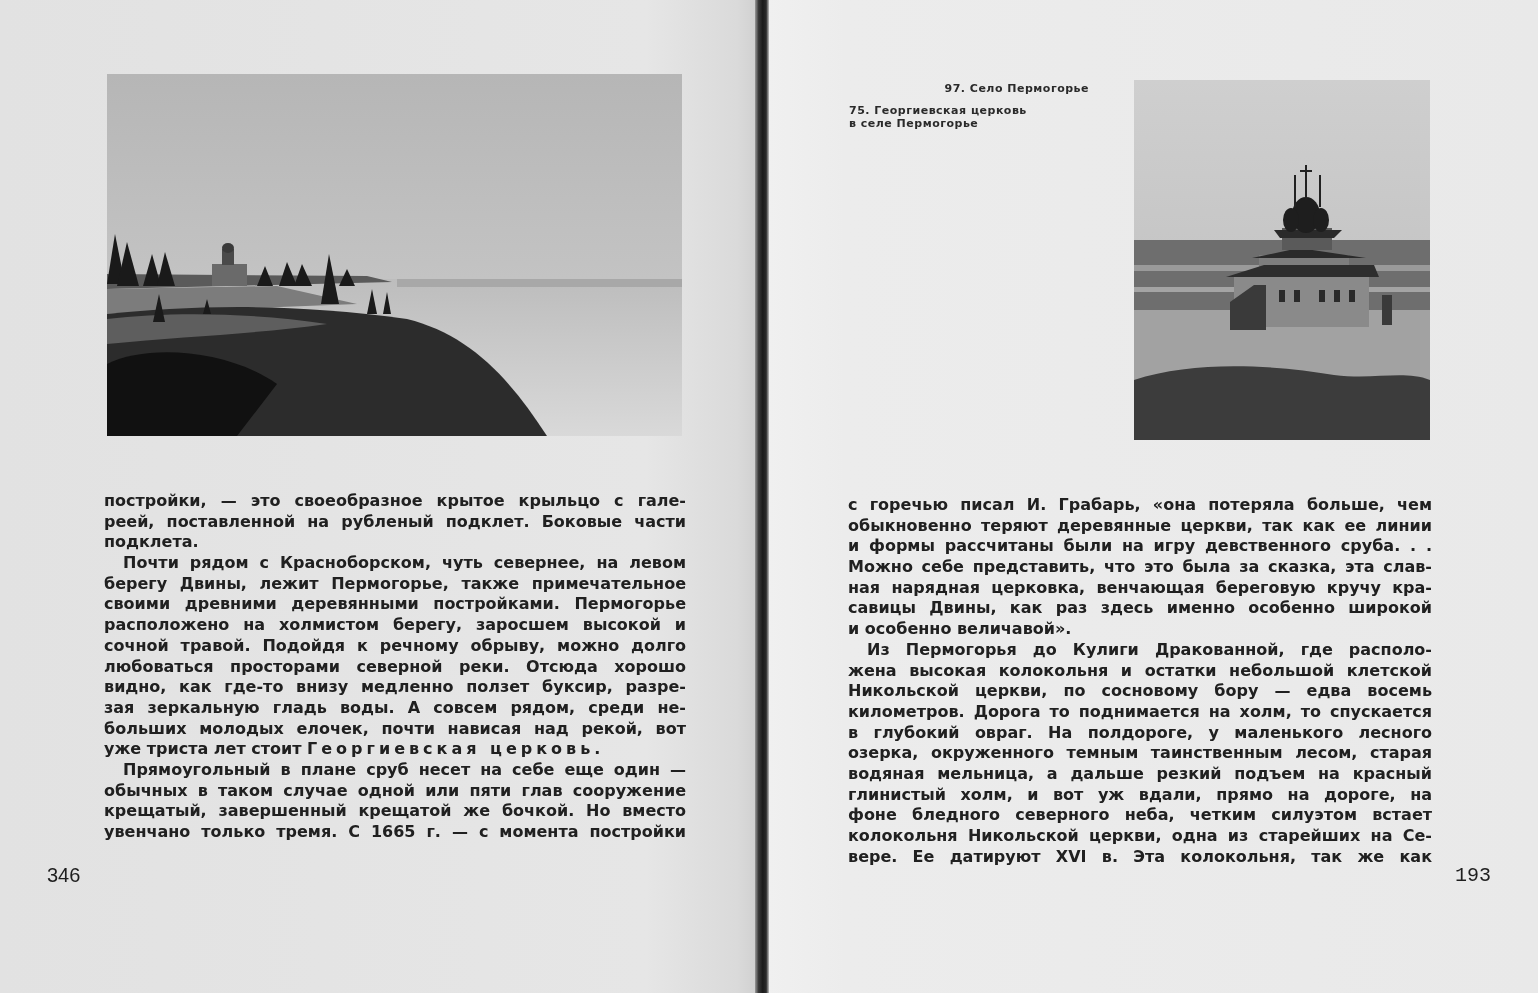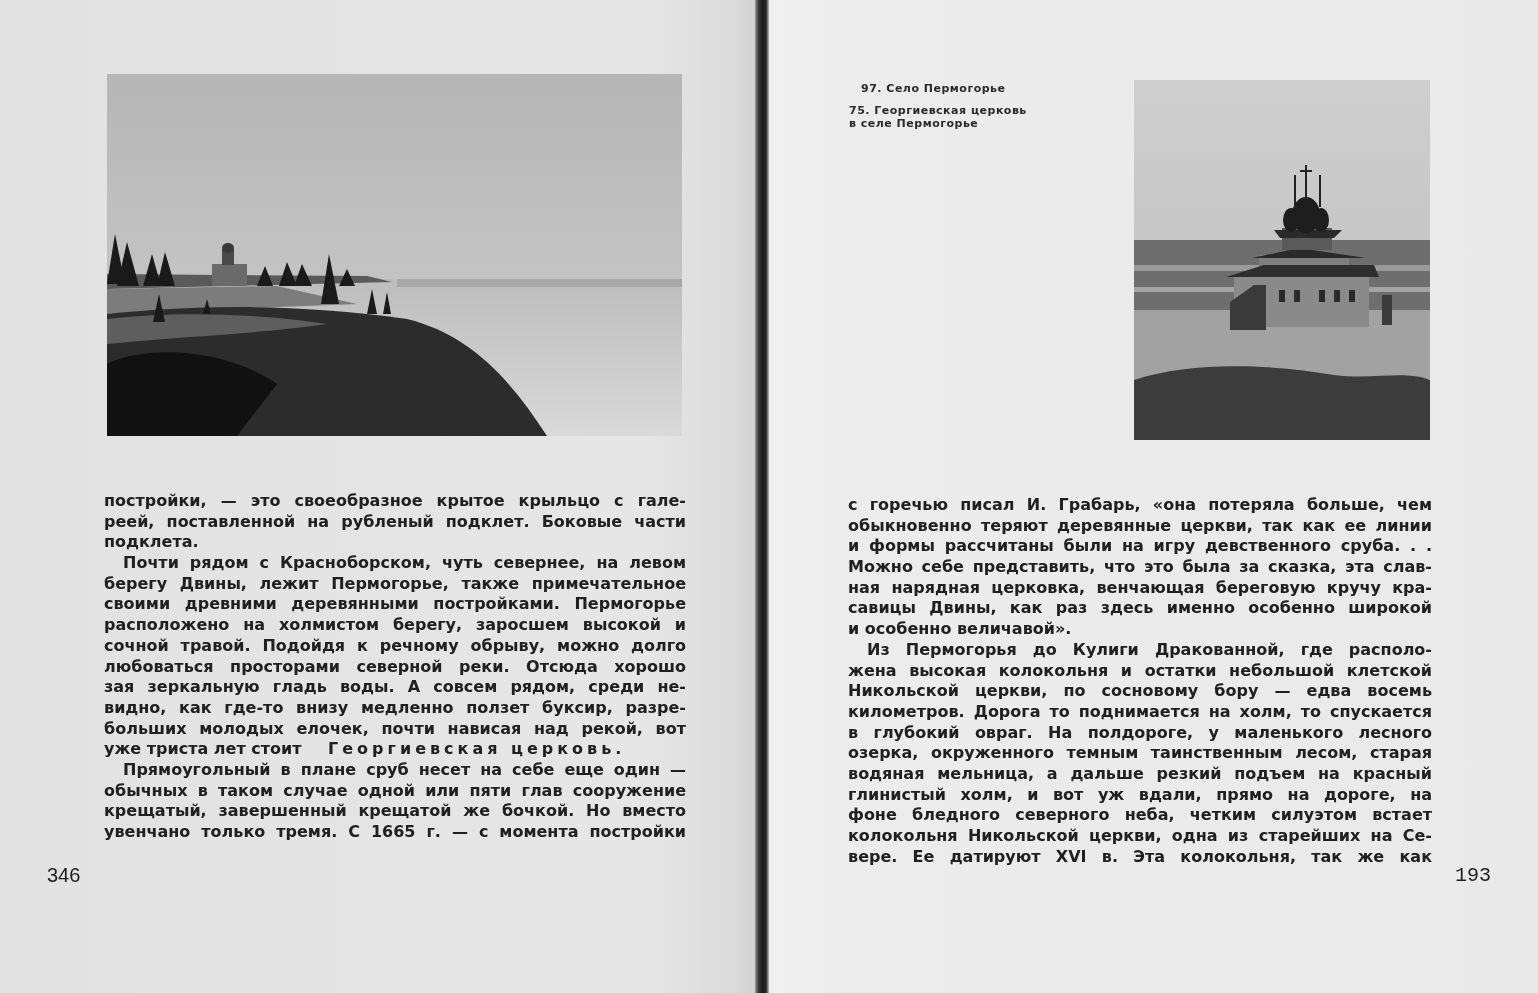--- a/index.html
+++ b/index.html
@@ -15,29 +15,29 @@
   .spine { position: absolute; left: 755px; top: 0; width: 14px; height: 993px;
     background: linear-gradient(to right, #9a9a9a 0%, #3a3a3a 25%, #1a1a1a 55%, #2a2a2a 80%, #bdbdbd 100%); }
 
   .photo { position: absolute; overflow: hidden; }
   .photo svg { display: block; width: 100%; height: 100%; }
   .photo-97 { left: 107px; top: 74px; width: 575px; height: 362px; }
   .photo-98 { left: 1134px; top: 80px; width: 296px; height: 360px; }
 
   .captions { position: absolute; left: 849px; top: 82px; width: 240px;
     font-size: 11px; font-weight: bold; color: #2a2a2a; letter-spacing: 0.5px; line-height: 13px; }
-  .caption { margin: 0 0 9px 12px; }
+  .caption { margin: 0 0 9px 0; text-align: right; }
 
   .text-col { position: absolute; font-size: 16px; line-height: 20.7px; font-weight: bold; color: #202020; }
   .text-left { left: 104px; top: 491px; width: 582px; }
   .text-right { left: 848px; top: 495px; width: 584px; }
   .line { display: block; white-space: nowrap; text-align: justify; text-align-last: justify; height: 20.7px; }
   .line.last { text-align-last: left; }
   .line.indent { text-indent: 19px; }
-  .spaced { letter-spacing: 4px; margin-left: 21px; }
+  .spaced { letter-spacing: 4px; }
 
   .page-num { position: absolute; font-size: 20px; color: #1e1e1e; font-family: "Liberation Sans", sans-serif; }
   .page-num-left { left: 47px; top: 864px; }
   .page-num-right { left: 1455px; top: 864px; font-family: Liberation Mono, monospace; }
 </style>
 </head>
 <body>
 
 <div class="page page-left"></div>
 <div class="page page-right"></div>
@@ -135,22 +135,22 @@
 <div class="text-col text-left" id="left-text">
     <span class="line"><span>постройки, — это  своеобразное  крытое  крыльцо  с  гале-</span></span>
     <span class="line"><span>реей,  поставленной на рубленый подклет. Боковые части</span></span>
     <span class="line last"><span>подклета.</span></span>
     <span class="line indent"><span>Почти рядом с Красноборском, чуть севернее, на левом</span></span>
     <span class="line"><span>берегу Двины, лежит Пермогорье, также примечательное</span></span>
     <span class="line"><span>своими древними деревянными постройками. Пермогорье</span></span>
     <span class="line"><span>расположено  на  холмистом  берегу,  заросшем  высокой  и</span></span>
     <span class="line"><span>сочной травой. Подойдя к речному обрыву, можно долго</span></span>
     <span class="line"><span>любоваться просторами северной реки. Отсюда хорошо</span></span>
+    <span class="line"><span>видно, как где-то внизу медленно ползет буксир, разре-</span></span>
     <span class="line"><span>зая зеркальную гладь воды. А совсем рядом, среди не-</span></span>
-    <span class="line"><span>видно, как где-то внизу медленно ползет буксир, разре-</span></span>
     <span class="line"><span>больших молодых елочек, почти нависая над рекой, вот</span></span>
     <span class="line last"><span>уже триста лет стоит </span><span class="spaced">Георгиевская церковь.</span></span>
     <span class="line indent"><span>Прямоугольный в плане сруб несет на себе еще один —</span></span>
     <span class="line"><span>обычных в таком случае одной или пяти глав сооружение</span></span>
     <span class="line"><span>крещатый, завершенный крещатой же бочкой. Но вместо</span></span>
     <span class="line"><span>увенчано только тремя. С 1665 г. — с момента постройки</span></span>
   </div>
 <div class="text-col text-right" id="right-text">
     <span class="line"><span>с горечью писал И. Грабарь, «она потеряла больше, чем</span></span>
     <span class="line"><span>обыкновенно теряют деревянные церкви, так как ее линии</span></span>

